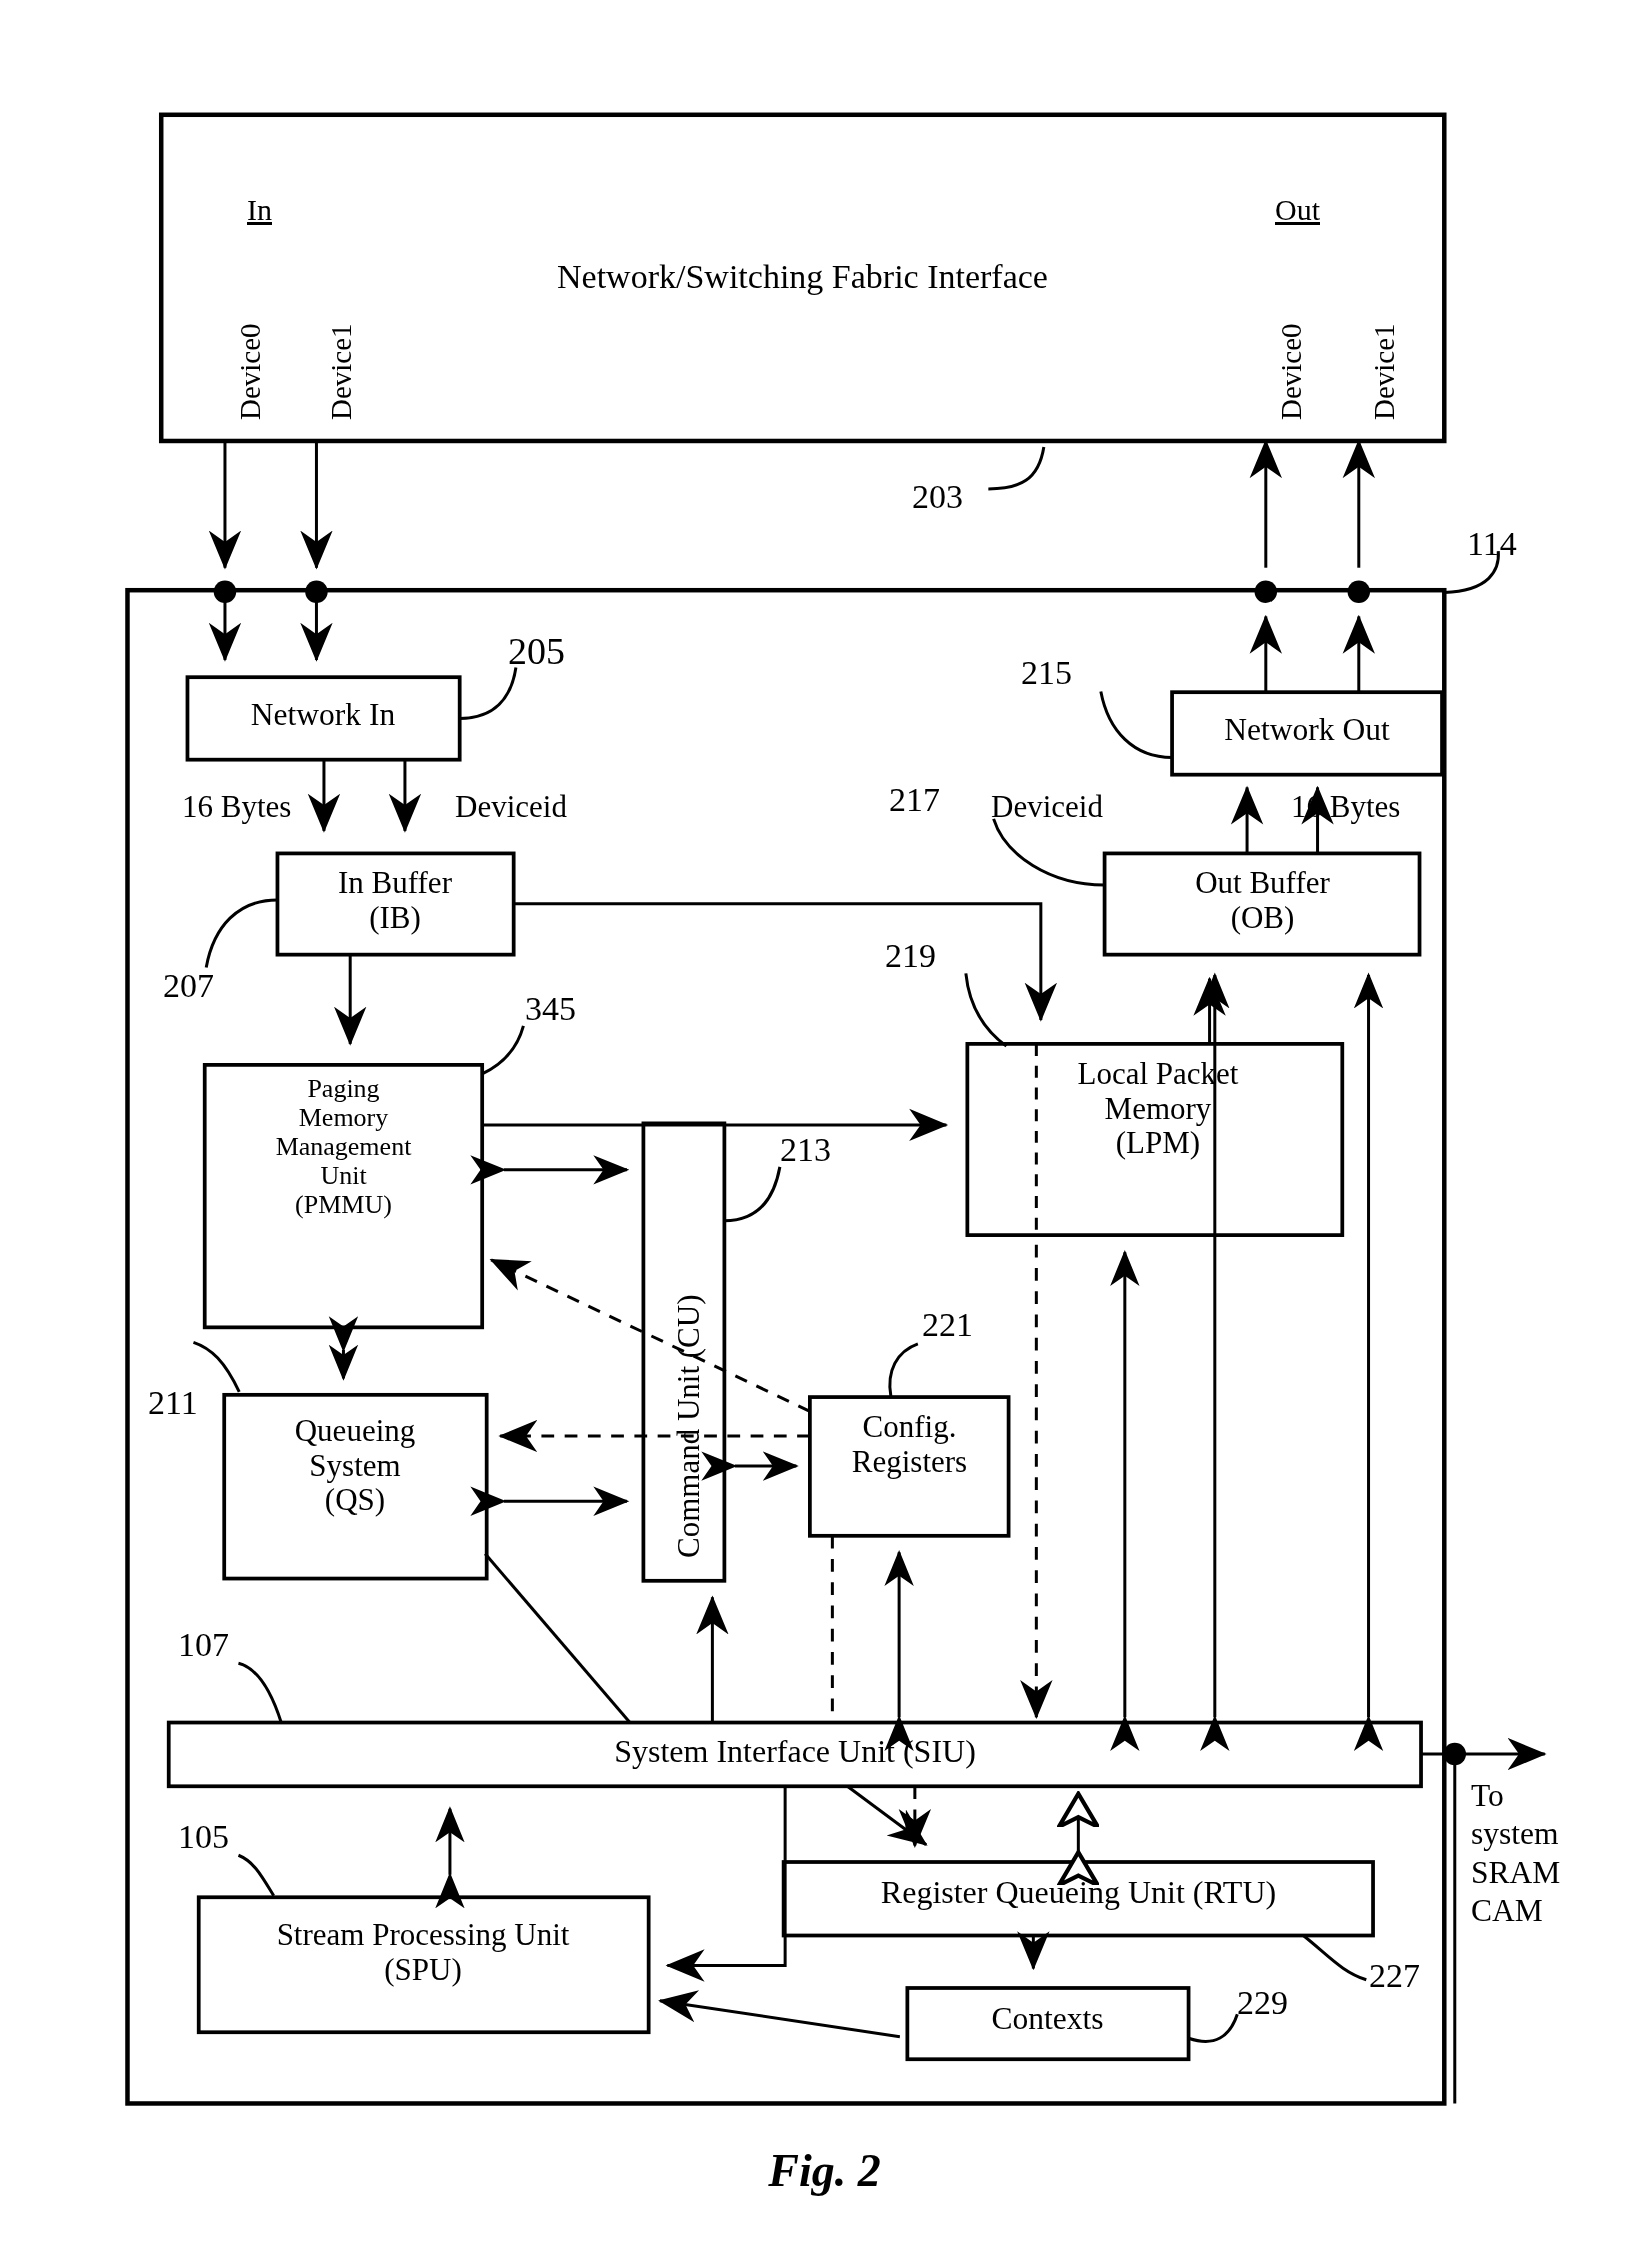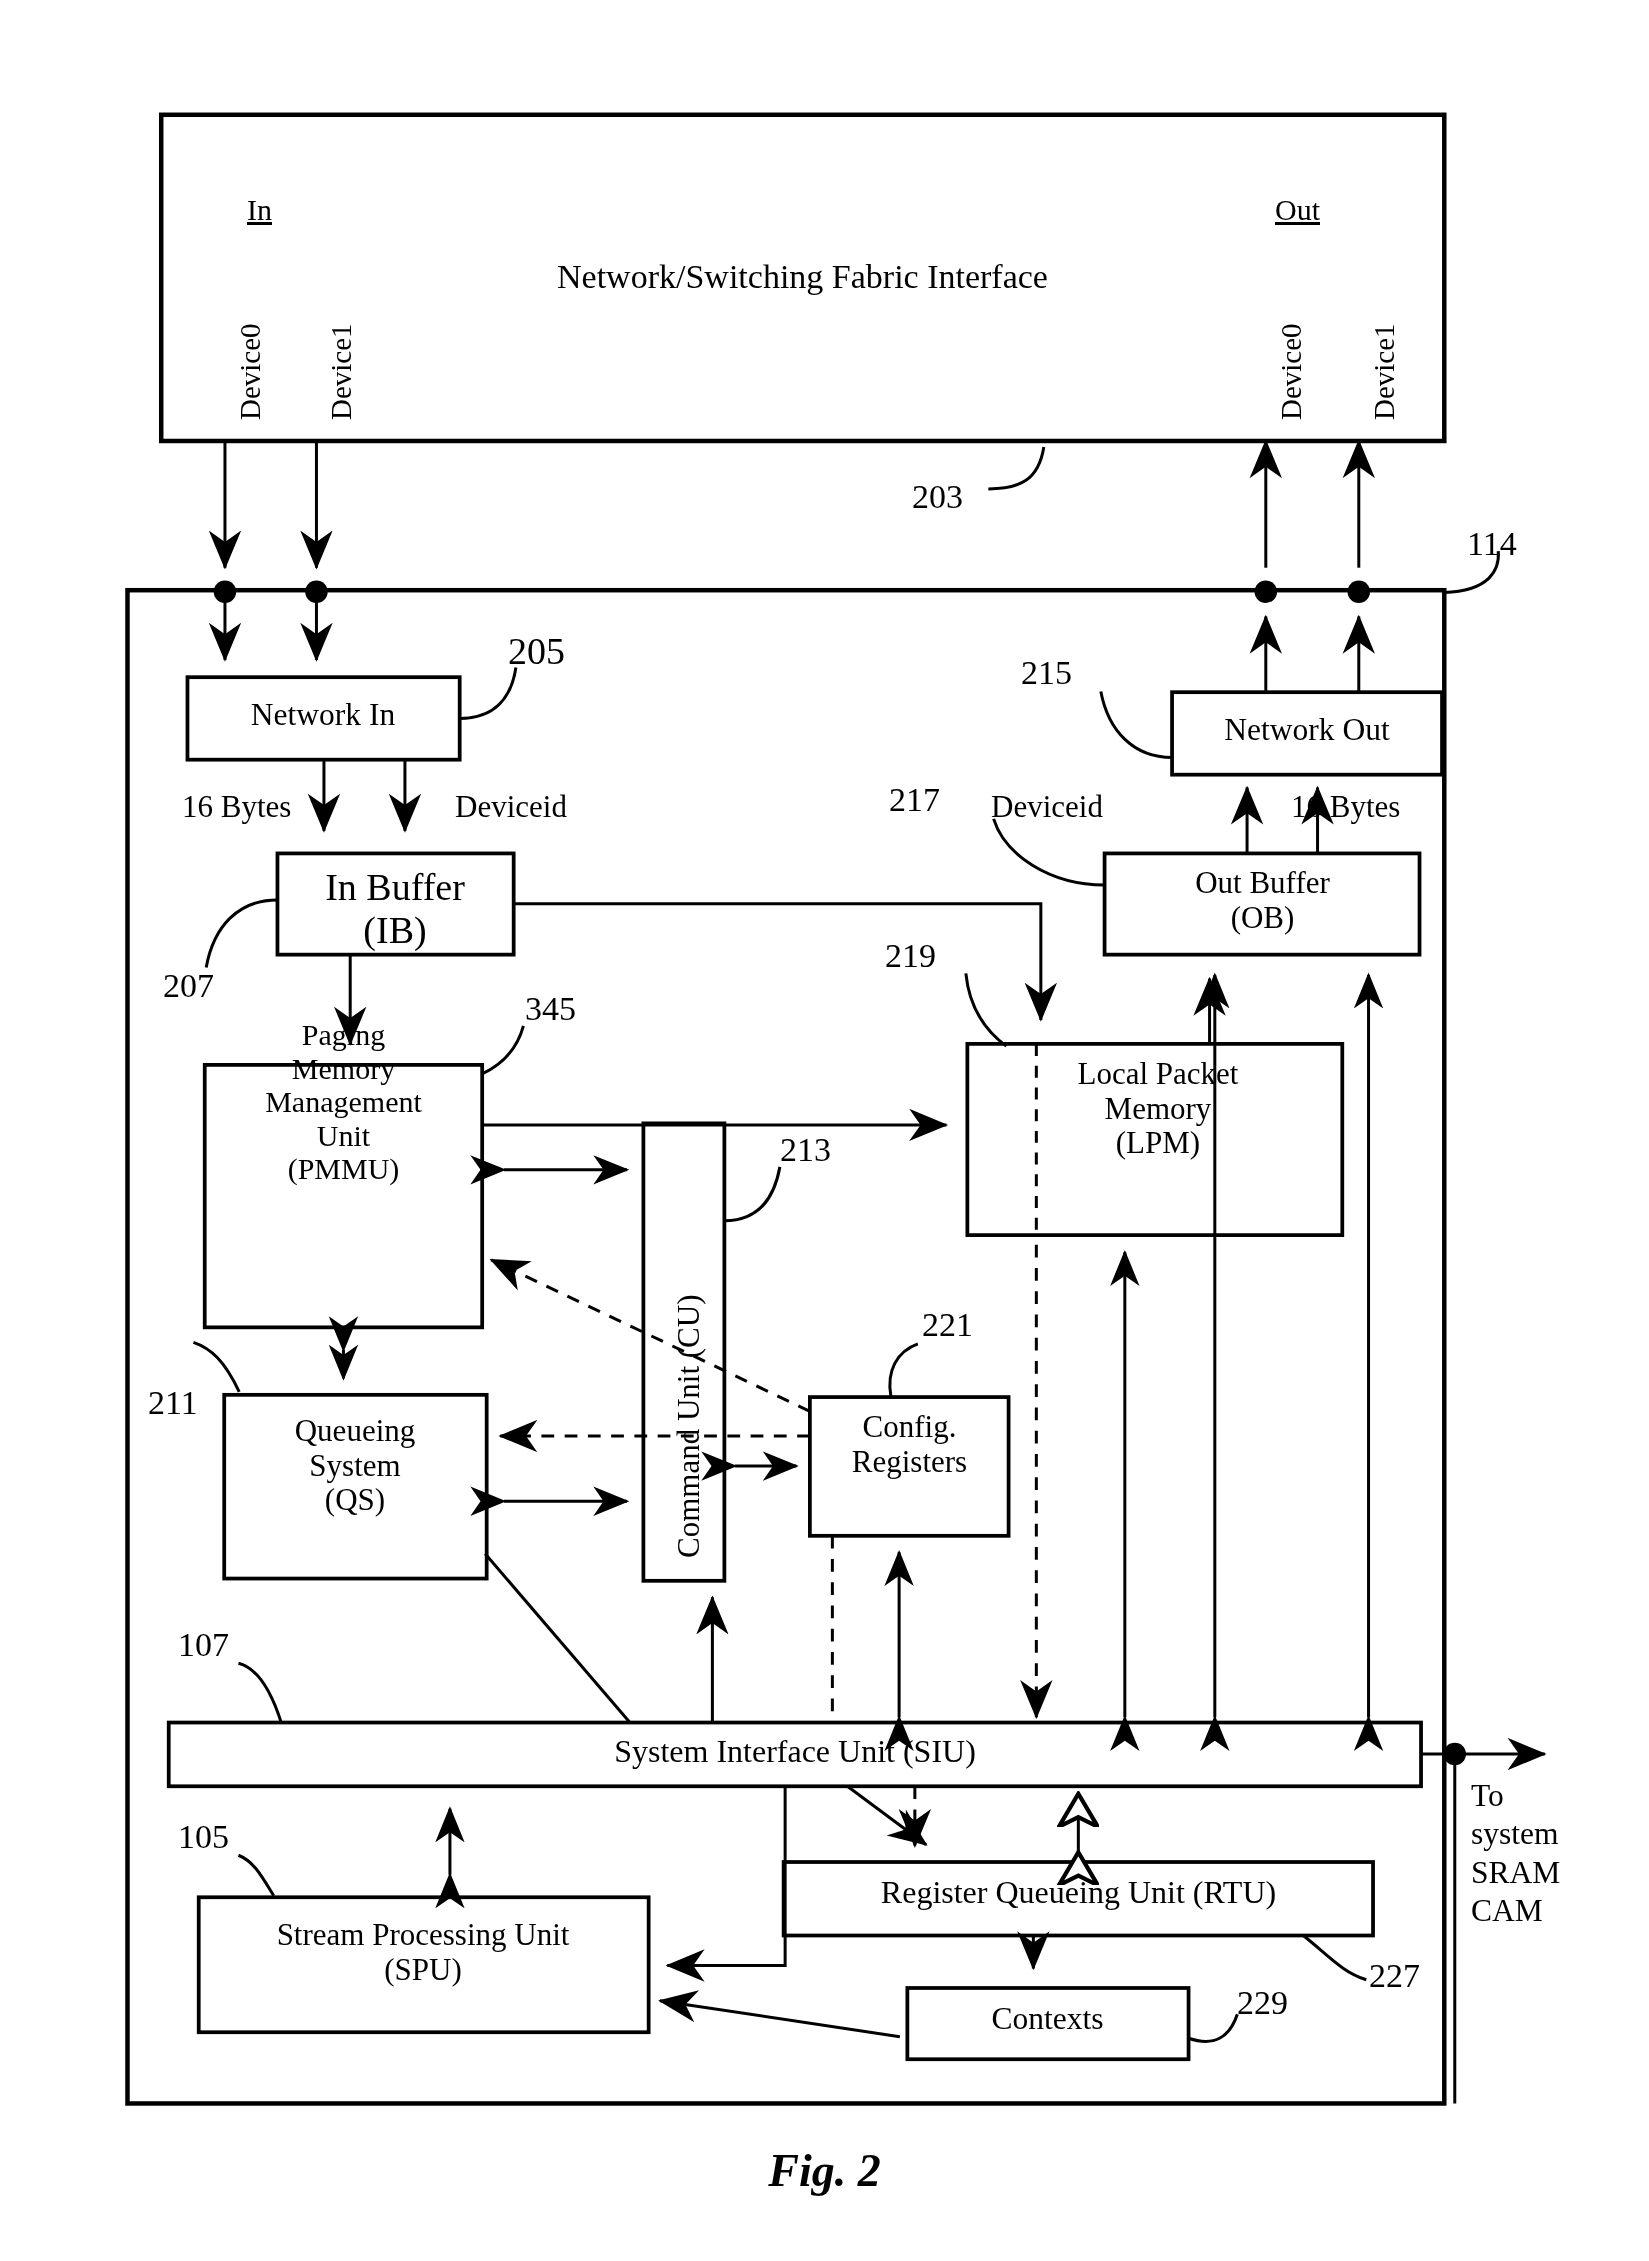--- a/index.html
+++ b/index.html
@@ -165,24 +165,24 @@
 
 <div class="lbl rot90" style="left:234px;top:420px;font-size:29px;">Device0</div>
 <div class="lbl rot90" style="left:325px;top:420px;font-size:29px;">Device1</div>
 <div class="lbl rot90" style="left:1275px;top:420px;font-size:29px;">Device0</div>
 <div class="lbl rot90" style="left:1368px;top:420px;font-size:29px;">Device1</div>
 
 <div class="lbl ctr" style="left:465px;top:258px;width:675px;font-size:34px;">Network/Switching Fabric Interface</div>
 
 <div class="lbl ctr" style="left:187px;top:697px;width:272px;font-size:31.5px;">Network In</div>
 
-<div class="lbl ctr" style="left:277px;top:866px;width:236px;font-size:38px;">In Buffer
+<div class="lbl ctr" style="left:277px;top:866px;width:236px;font-size:31px;">In Buffer
 (IB)</div>
 
-<div class="lbl ctr" style="left:205px;top:1018px;width:277px;font-size:30px;">Paging
+<div class="lbl ctr" style="left:205px;top:1074px;width:277px;font-size:26px;">Paging
 Memory
 Management
 Unit
 (PMMU)</div>
 
 <div class="lbl ctr" style="left:224px;top:1414px;width:262px;font-size:31px;">Queueing
 System
 (QS)</div>
 
 <div class="lbl rot90" style="left:672px;top:1558px;font-size:31px;">Command Unit (CU)</div>

